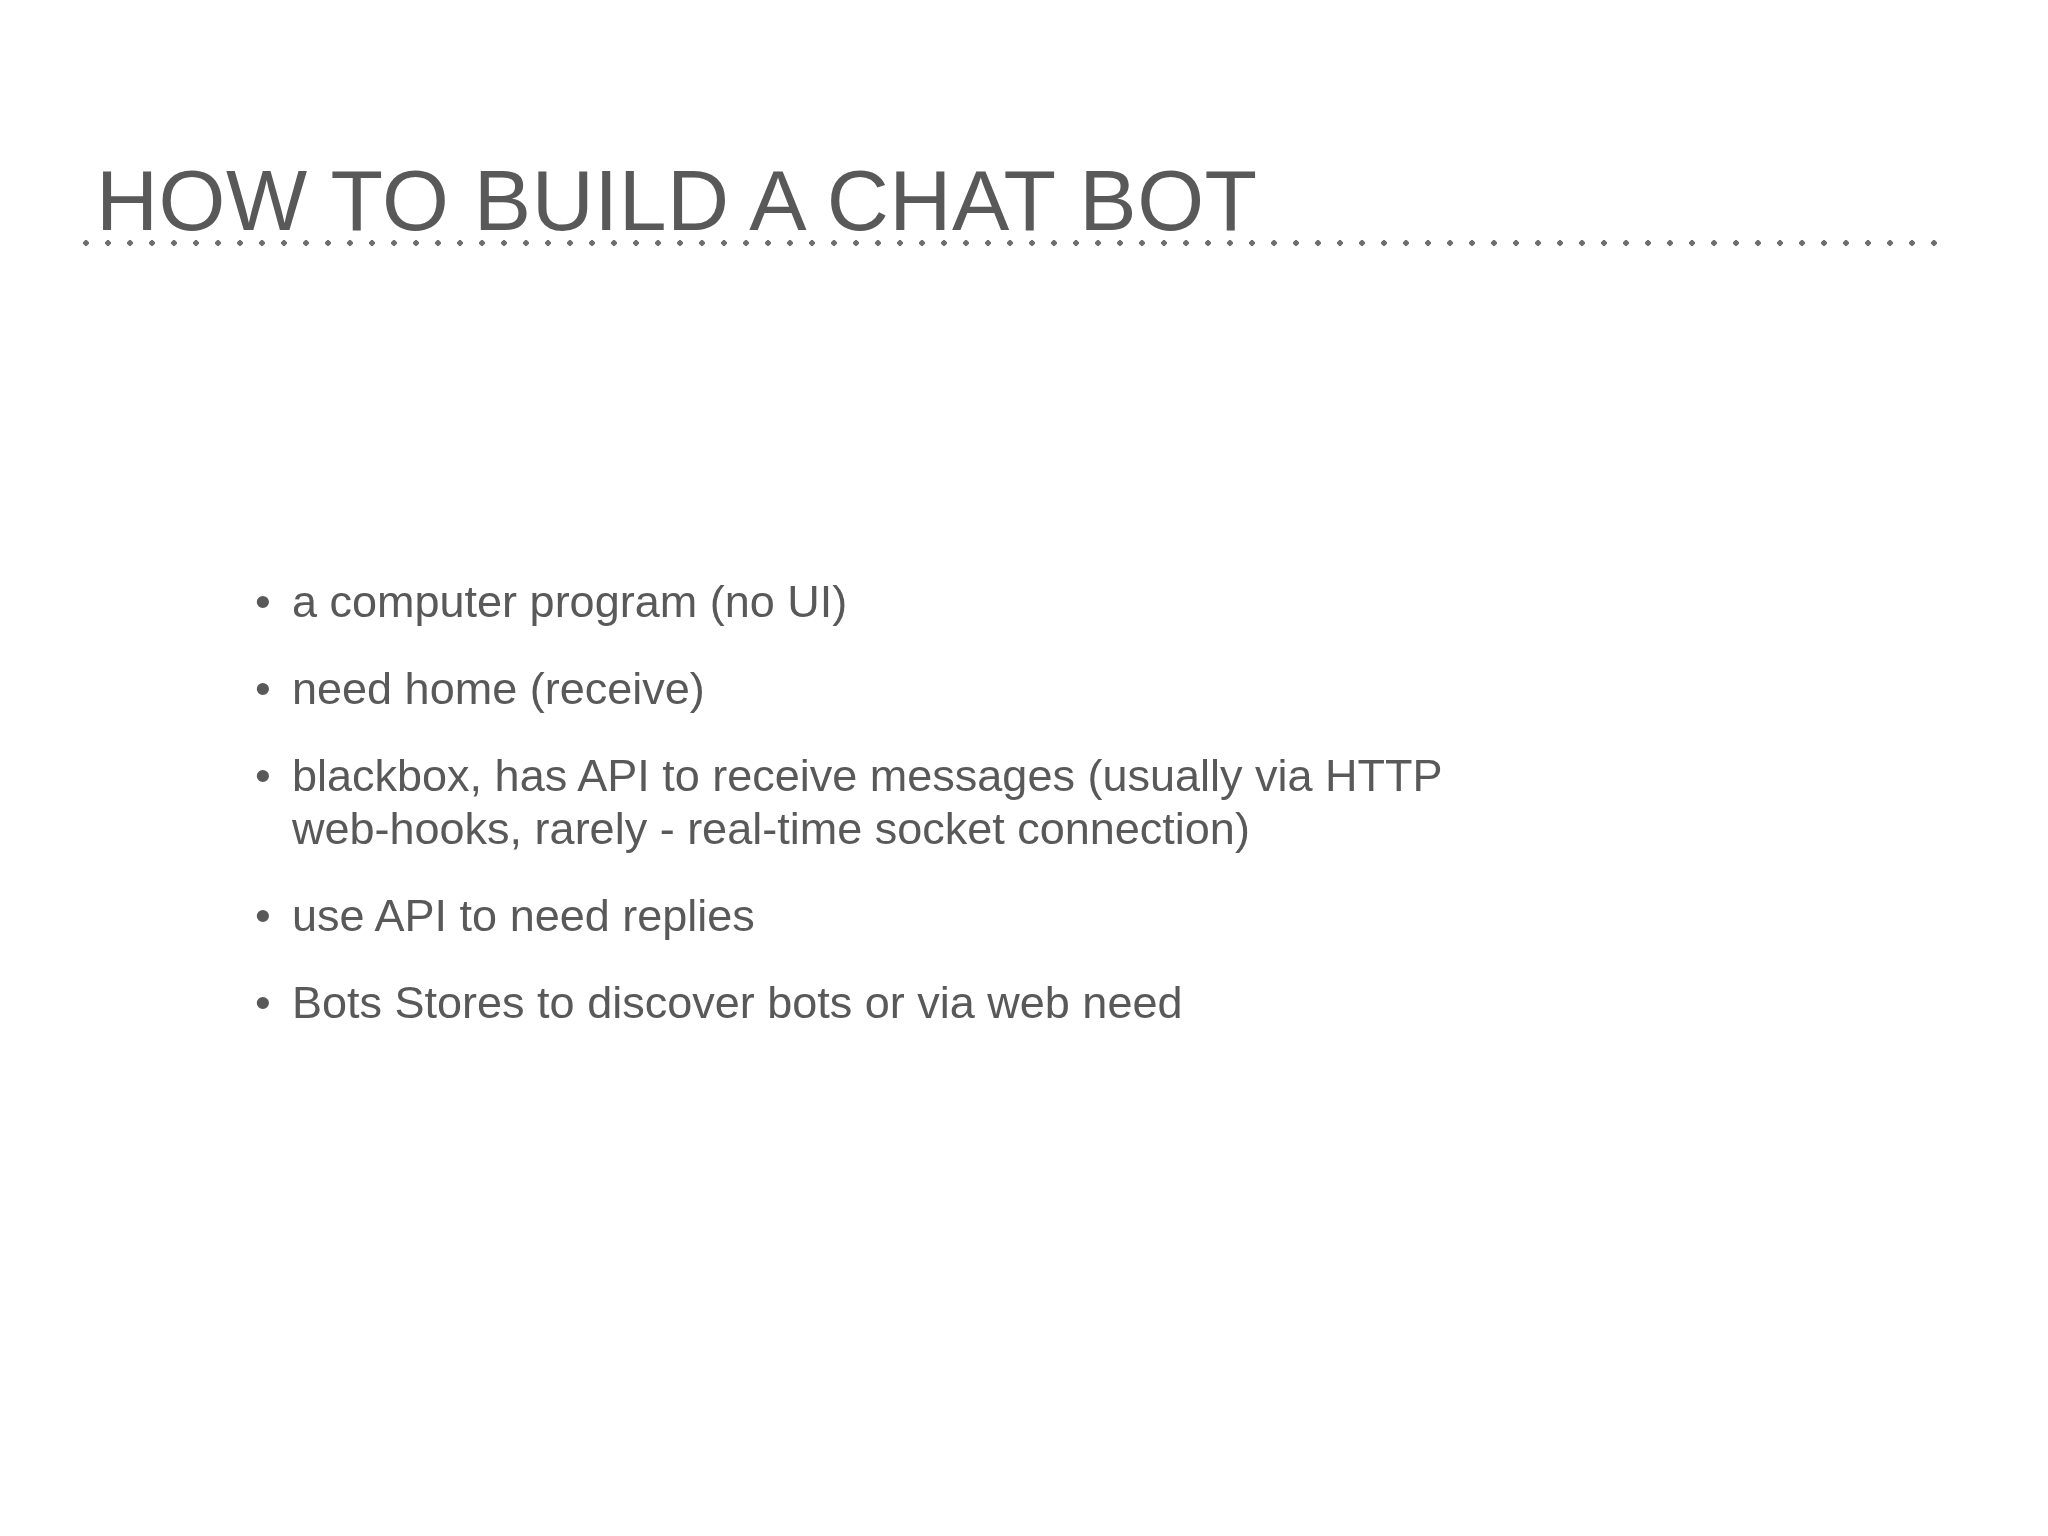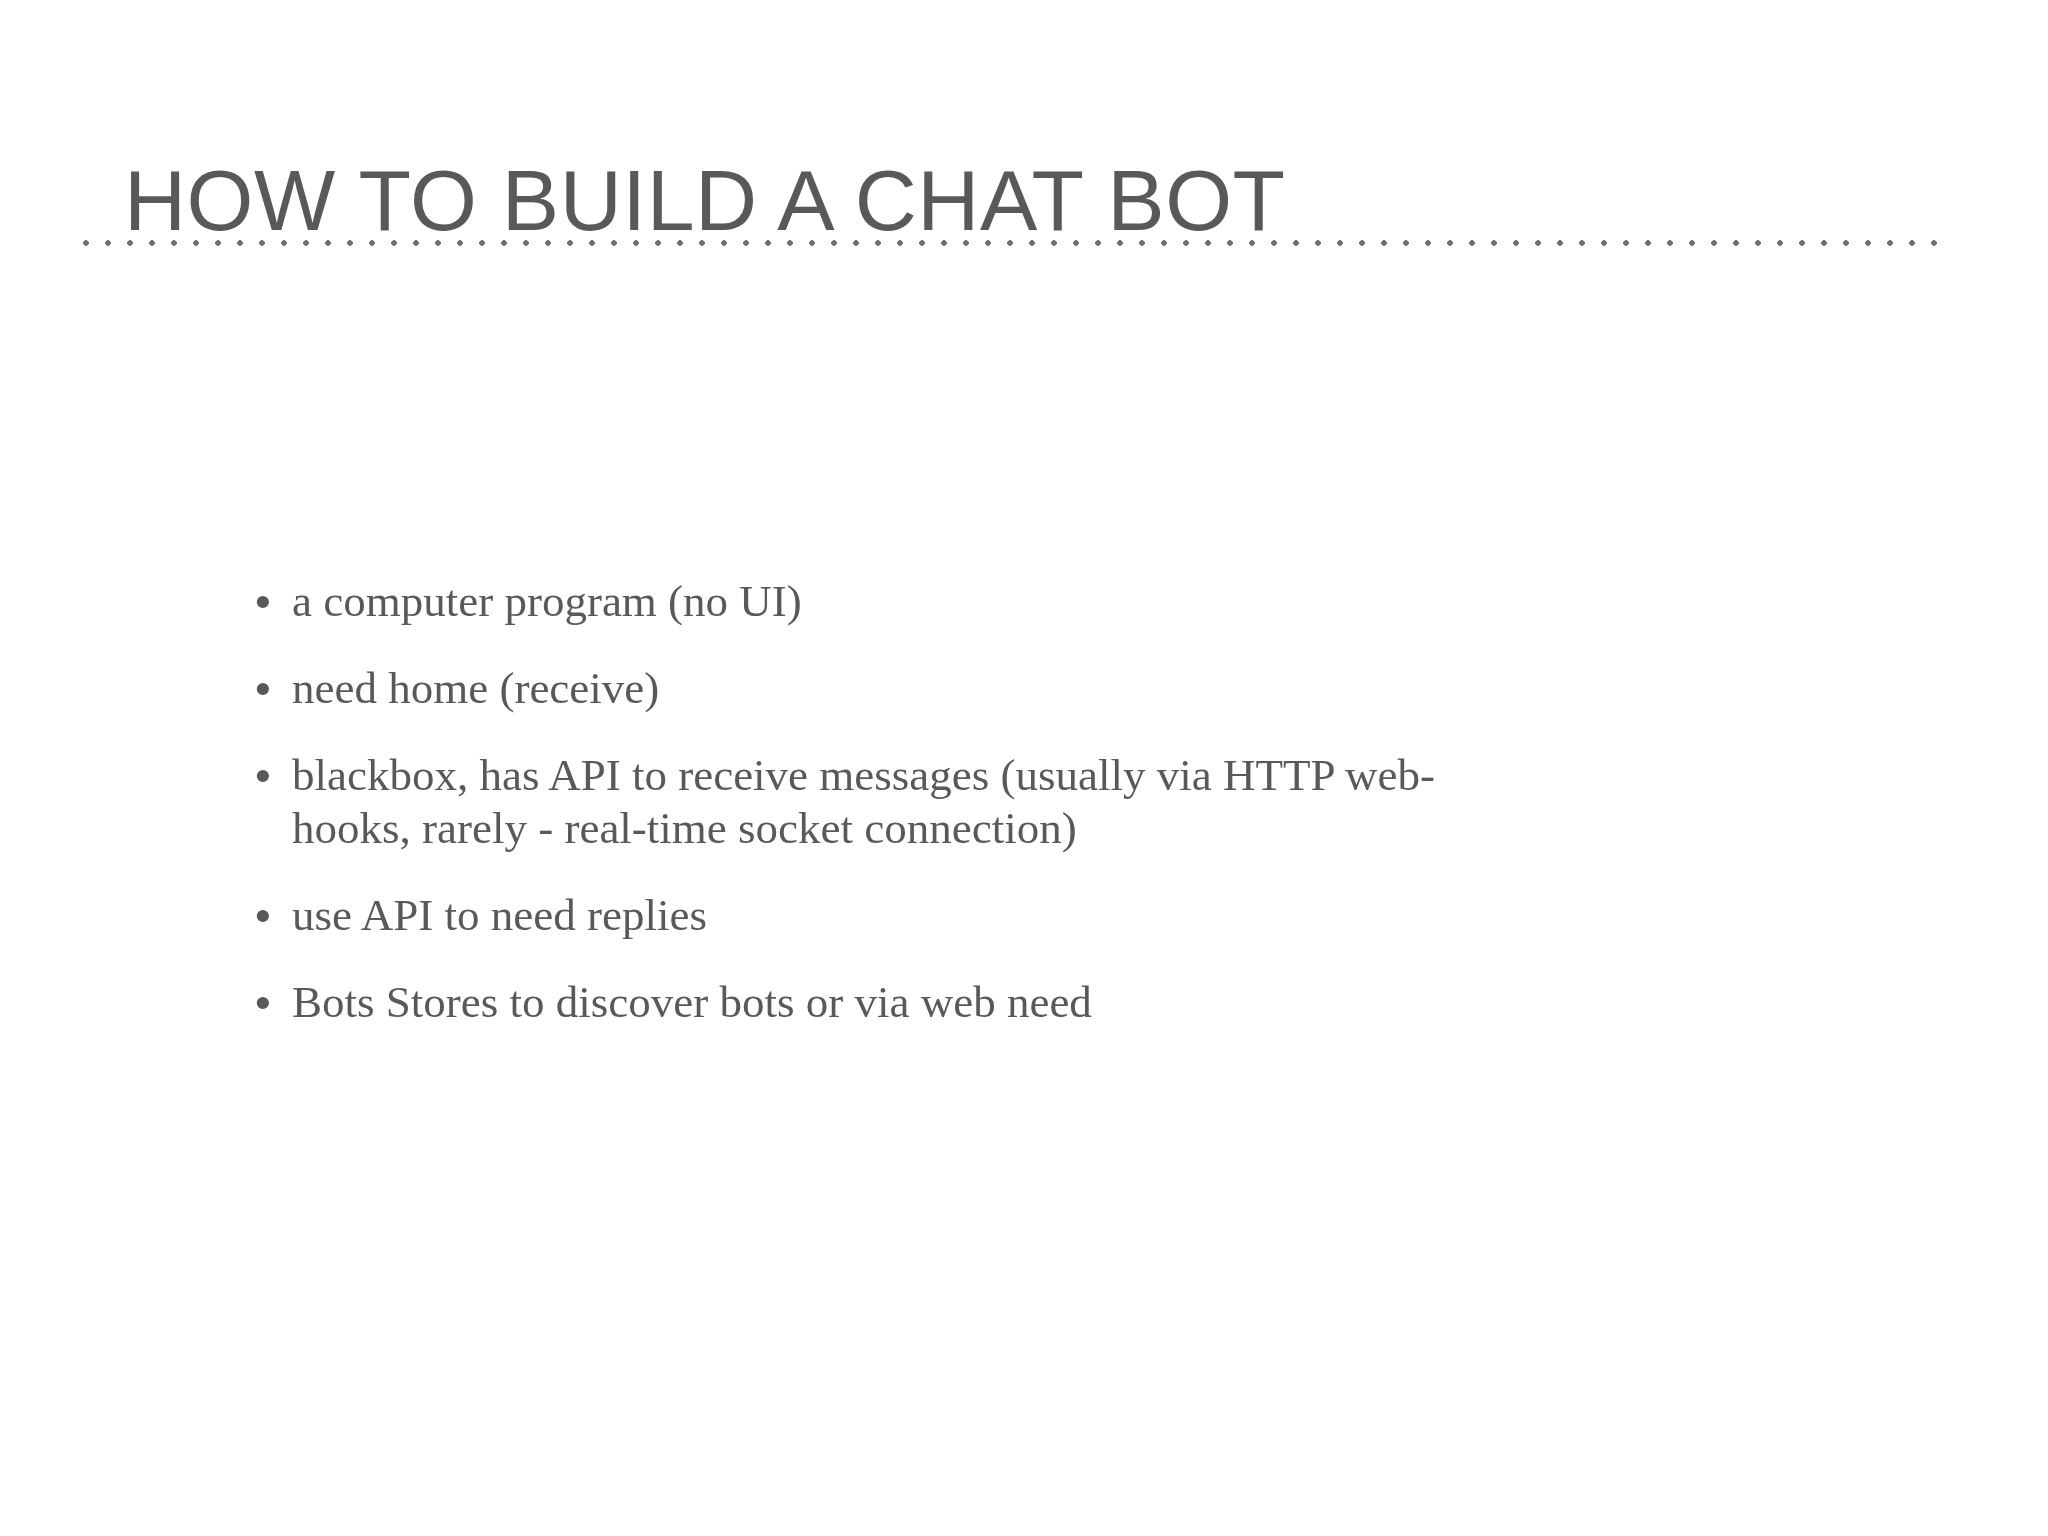--- a/index.html
+++ b/index.html
@@ -30,21 +30,20 @@
     left: 96px;
     top: 96px;
     width: 1860px;
     font-size: 86px;
     line-height: 1.08;
     font-weight: 400;
     letter-spacing: 0.5px;
     color: #595959;
     text-transform: uppercase;
     white-space: nowrap;
-    margin-left: 28px;
   }
 
   
   .title-divider {
     position: absolute;
     left: 83px;
     top: 240px;
     width: 1866px;
     height: 8px;
     background-image: radial-gradient(circle at 3px 3px, #6e6e73 2.6px, rgba(255,255,255,0) 3px);
@@ -84,21 +83,20 @@
     top: 0;
     width: 40px;
     font-size: 45px;
     line-height: 1.18;
     color: #595959;
   }
 
   .bullet-text {
     display: block;
     white-space: pre-line;
-    font-family: Liberation Serif, serif;
   }
 
   
   .bullet-item.wrapped {
     max-width: 1190px;
   }
 </style>
 </head>
 <body>
 

